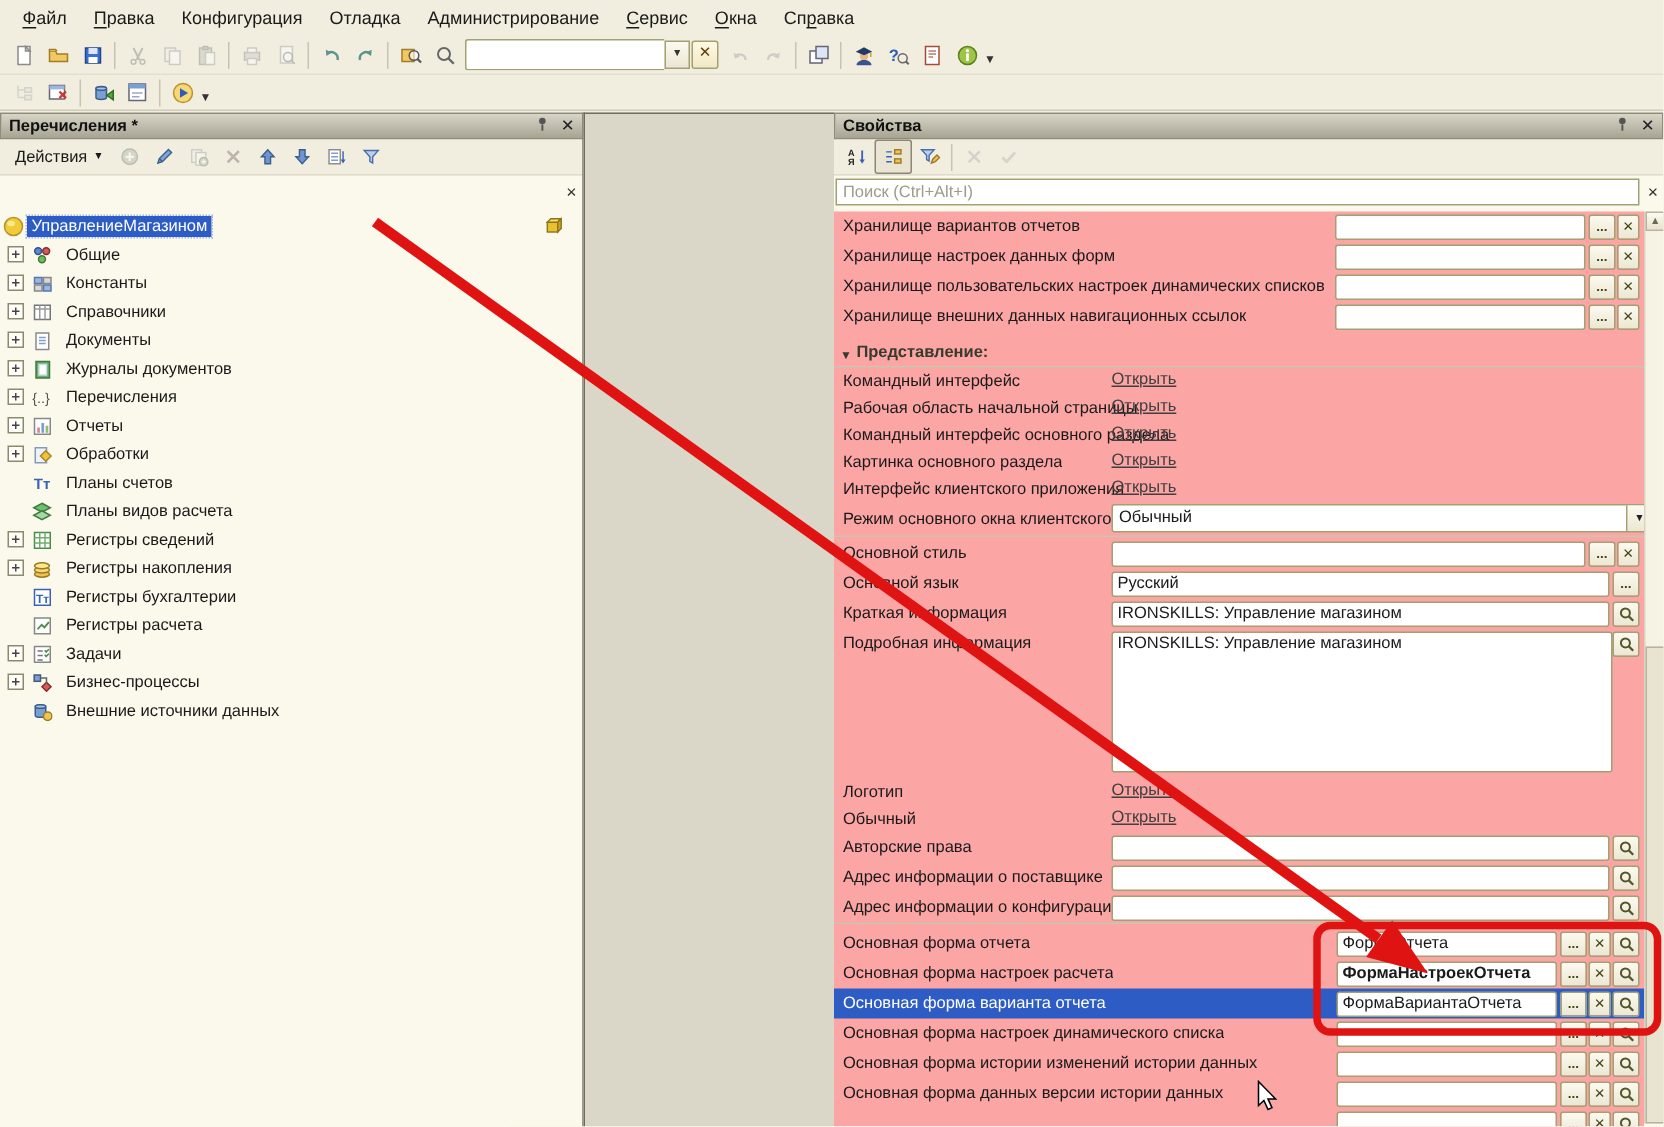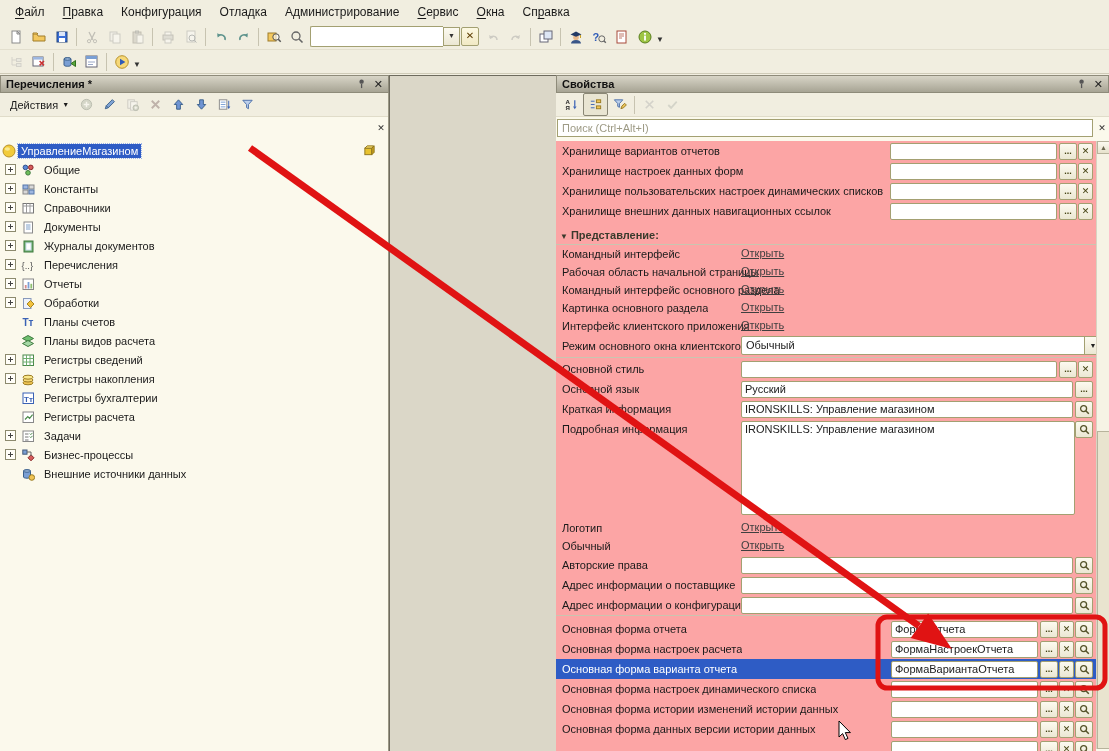--- a/index.html
+++ b/index.html
@@ -759,21 +759,21 @@
             <span class="pfield" style="left: 335px; top: 2px; width: 147px;">ФормаОтчета</span>
           </div>
           <div class="prow" style="height: 20px;">
             <span class="plabel">Основная форма настроек расчета</span>
             <span class="pbtn" style="left: 519px; top: 2px; width: 18px;"><svg width="11" height="11" viewBox="0 0 11 11" style="margin-top:2px">
                 <circle cx="4.6" cy="4.6" r="3" fill="none" stroke="#55532a" stroke-width="1.3"></circle>
                 <path d="M6.8 6.8l3 3" stroke="#55532a" stroke-width="1.5"></path>
               </svg></span>
             <span class="pbtn" style="left: 503px; top: 2px; width: 15px;">✕</span>
             <span class="pbtn" style="left: 484px; top: 2px; width: 18px;">...</span>
-            <span class="pfield" style="left: 335px; top: 2px; width: 147px;">ФормаНастроекОтчета</span>
+            <span class="pfield" style="left: 335px; top: 2px; width: 147px; font-weight: bold;">ФормаНастроекОтчета</span>
           </div>
           <div class="prow" style="height: 20px;">
             <span class="plabel sel">Основная форма варианта отчета</span>
             <span class="pbtn" style="left: 519px; top: 2px; width: 18px;"><svg width="11" height="11" viewBox="0 0 11 11" style="margin-top:2px">
                 <circle cx="4.6" cy="4.6" r="3" fill="none" stroke="#55532a" stroke-width="1.3"></circle>
                 <path d="M6.8 6.8l3 3" stroke="#55532a" stroke-width="1.5"></path>
               </svg></span>
             <span class="pbtn" style="left: 503px; top: 2px; width: 15px;">✕</span>
             <span class="pbtn" style="left: 484px; top: 2px; width: 18px;">...</span>
             <span class="pfield" style="left: 335px; top: 2px; width: 147px;">ФормаВариантаОтчета</span>

